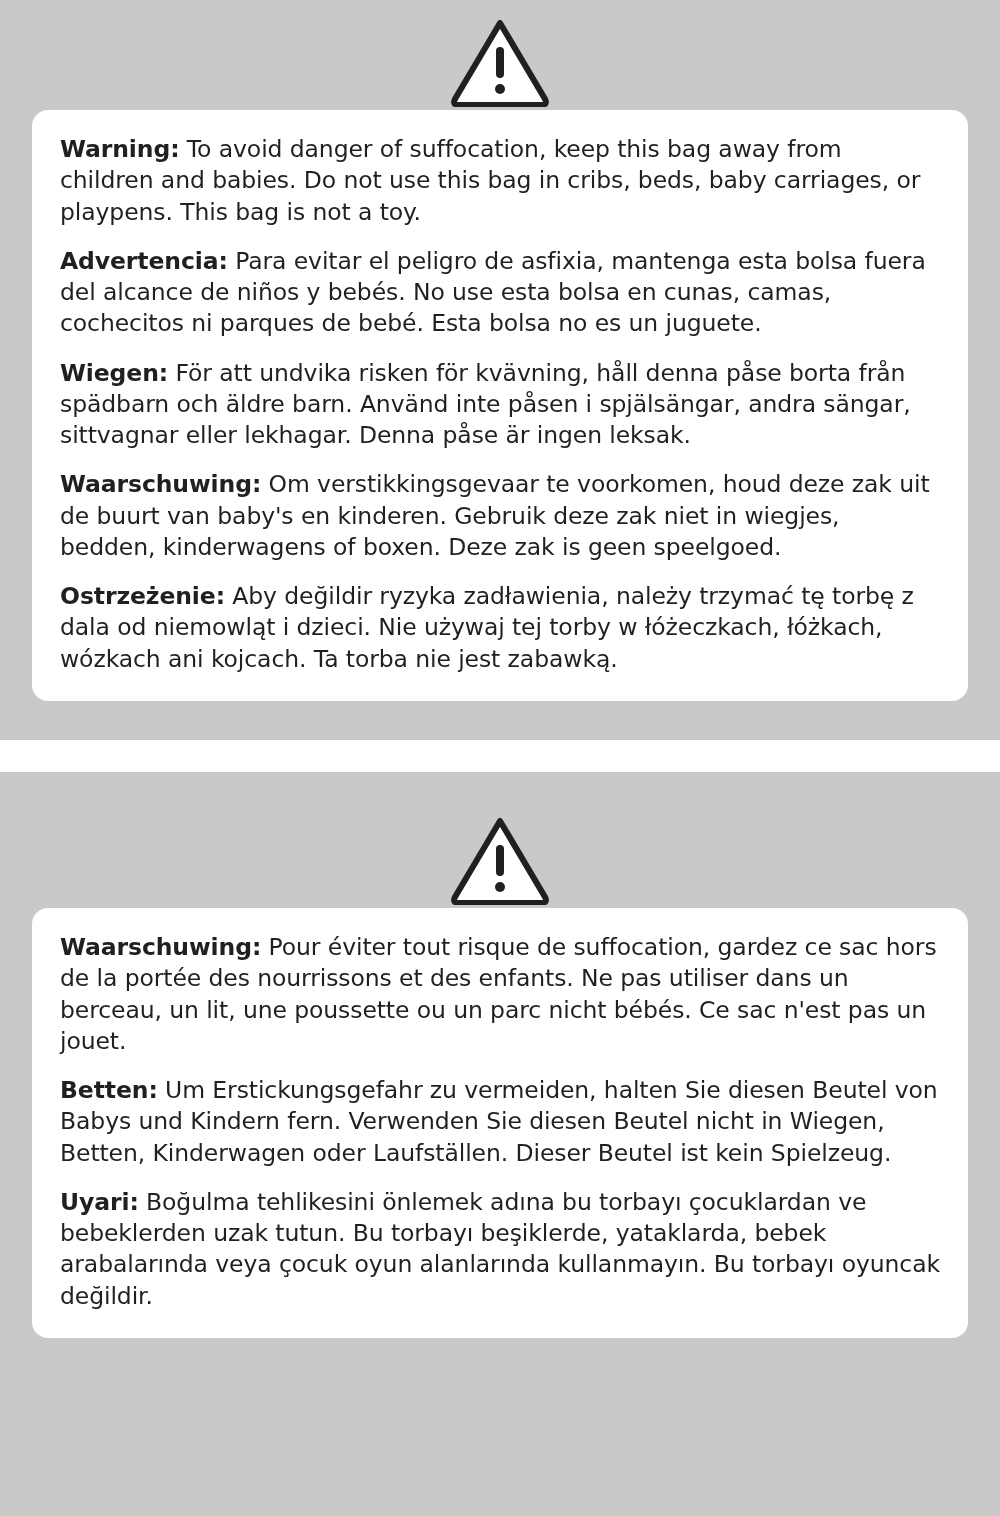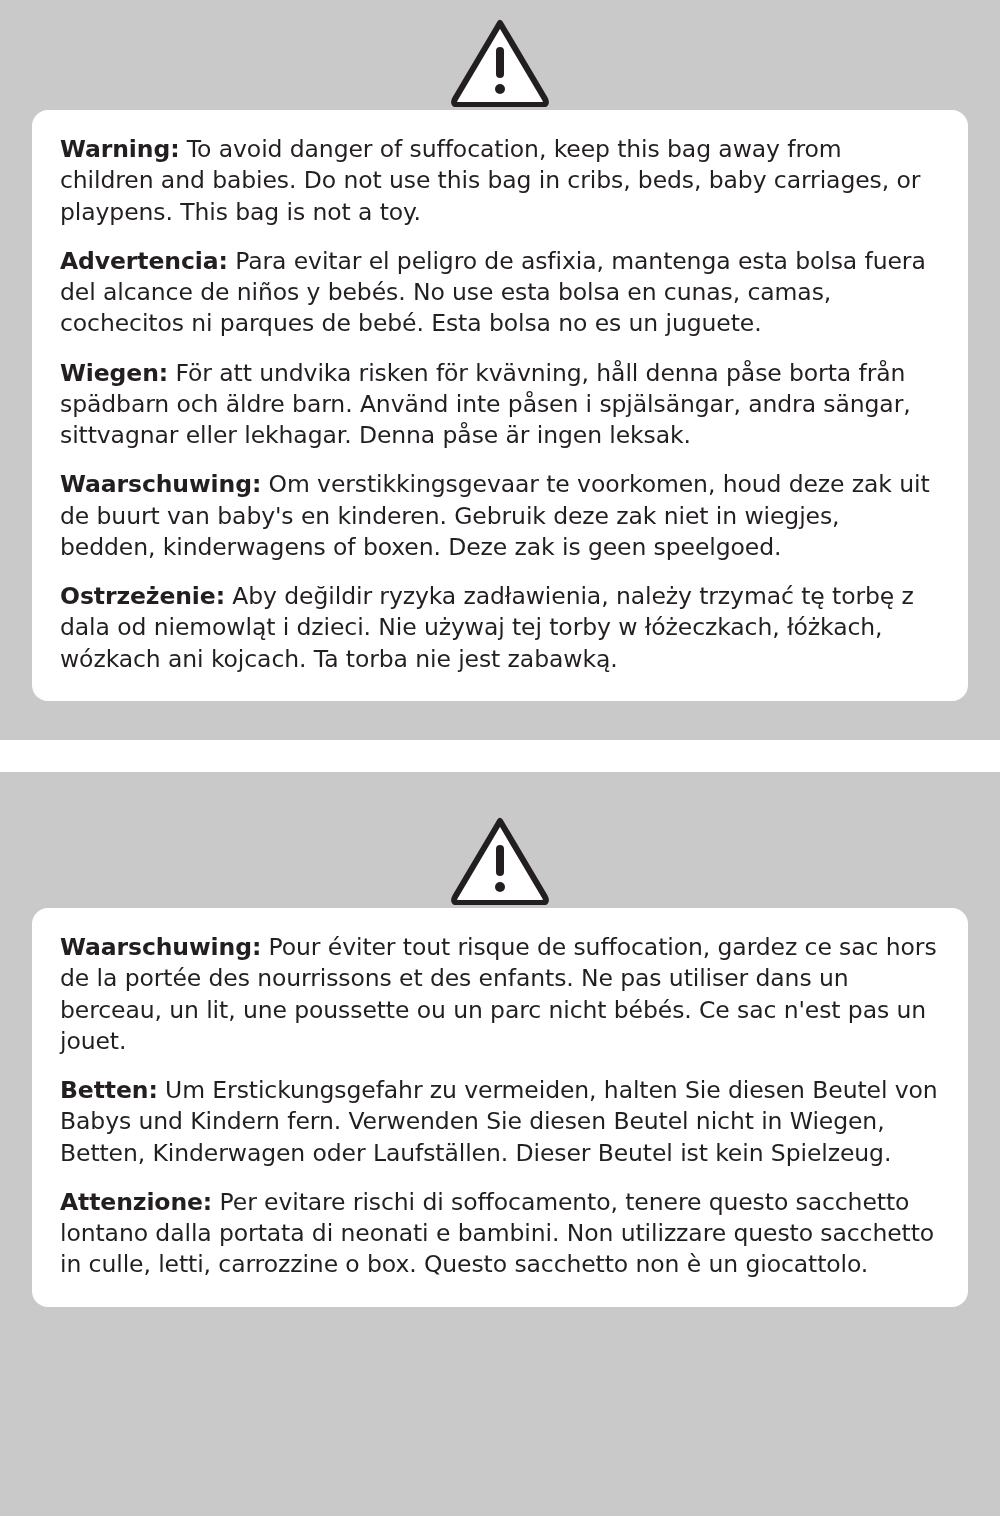--- a/index.html
+++ b/index.html
@@ -98,17 +98,17 @@
     <div class="icon-wrap">
       <svg class="warn-icon" width="100" height="90" viewBox="0 0 100 90">
         <path d="M50 6 L95 82 Q98 88 91 88 L9 88 Q2 88 5 82 Z" fill="#ffffff" stroke="#231f20" stroke-width="6" stroke-linejoin="round"></path>
         <rect x="46" y="30" width="8" height="31" rx="4" fill="#231f20"></rect>
         <circle cx="50" cy="72" r="5" fill="#231f20"></circle>
       </svg>
     </div>
     <div class="card">
       <p><b>Waarschuwing:</b><span> Pour éviter tout risque de suffocation, gardez ce sac hors de la portée des nourrissons et des enfants. Ne pas utiliser dans un berceau, un lit, une poussette ou un parc nicht bébés. Ce sac n'est pas un jouet.</span></p>
       <p><b>Betten:</b><span> Um Erstickungsgefahr zu vermeiden, halten Sie diesen Beutel von Babys und Kindern fern. Verwenden Sie diesen Beutel nicht in Wiegen, Betten, Kinderwagen oder Laufställen. Dieser Beutel ist kein Spielzeug.</span></p>
-      <p><b>Attenzione:</b><span> Per evitare rischi di soffocamento, tenere questo sacchetto lontano dalla portata di neonati e bambini. Non utilizzare questo sacchetto in culle, letti, carrozzine o box. Questo sacchetto non è un giocattolo.</span></p>
+      <p><b>Uyari:</b><span> Boğulma tehlikesini önlemek adına bu torbayı çocuklardan ve bebeklerden uzak tutun. Bu torbayı beşiklerde, yataklarda, bebek arabalarında veya çocuk oyun alanlarında kullanmayın. Bu torbayı oyuncak değildir.</span></p>
     </div>
   </section>
 
 </div>
 
 </body></html>

